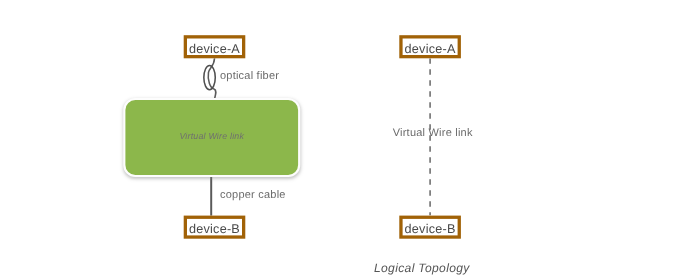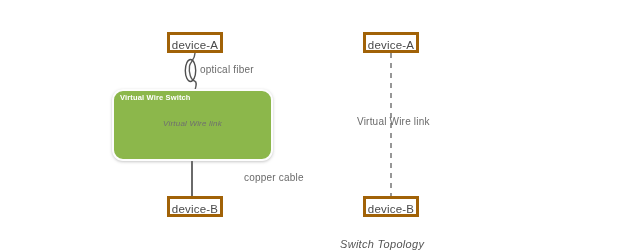--- a/index.html
+++ b/index.html
@@ -85,21 +85,21 @@
   
   .edge-label {
     position: absolute;
     color: #6a6a6a;
     font-size: 10px;
     letter-spacing: 0.2px;
     white-space: nowrap;
     z-index: 7;
   }
   #label-optical-fiber { left: 200px; top: 64px; }
-  #label-copper-cable  { left: 200px; top: 172px; margin-left: 44px; }
+  #label-copper-cable  { left: 200px; top: 172px; }
   #label-logical-link  { left: 357px; top: 116px; }
 
   
   #caption-logical-topology {
     position: absolute;
     left: 340px;
     top: 238px;
     color: #555555;
     font-size: 11px;
     font-style: italic;
@@ -119,31 +119,30 @@
   </g>
 
   <line x1="192" y1="89" x2="192" y2="161" stroke="#6f7d4e" stroke-width="1.6" stroke-dasharray="4 4"></line>
 
   <line x1="192" y1="161" x2="192" y2="196" stroke="#5a5a5a" stroke-width="1.8" stroke-linecap="round"></line>
 
   <line x1="391" y1="53" x2="391" y2="196" stroke="#7d7d7d" stroke-width="1.6" stroke-dasharray="5 5"></line>
 </svg>
 
 <div id="vw-switch">
-  <div id="vw-switch-label">Virtual Wire Switch</div>
   <div id="vw-inner-link-label">Virtual Wire link</div>
 </div>
 
 <div class="node" id="phys-device-a">device-A</div>
 
 <div class="node" id="phys-device-b">device-B</div>
 
 <div class="node" id="log-device-a">device-A</div>
 
 <div class="node" id="log-device-b">device-B</div>
 
 <div class="edge-label" id="label-optical-fiber">optical fiber</div>
 
 <div class="edge-label" id="label-copper-cable">copper cable</div>
 
 <div class="edge-label" id="label-logical-link">Virtual Wire link</div>
 
-<div id="caption-logical-topology">Switch Topology</div>
+<div id="caption-logical-topology">Logical Topology</div>
 
 </body></html>

